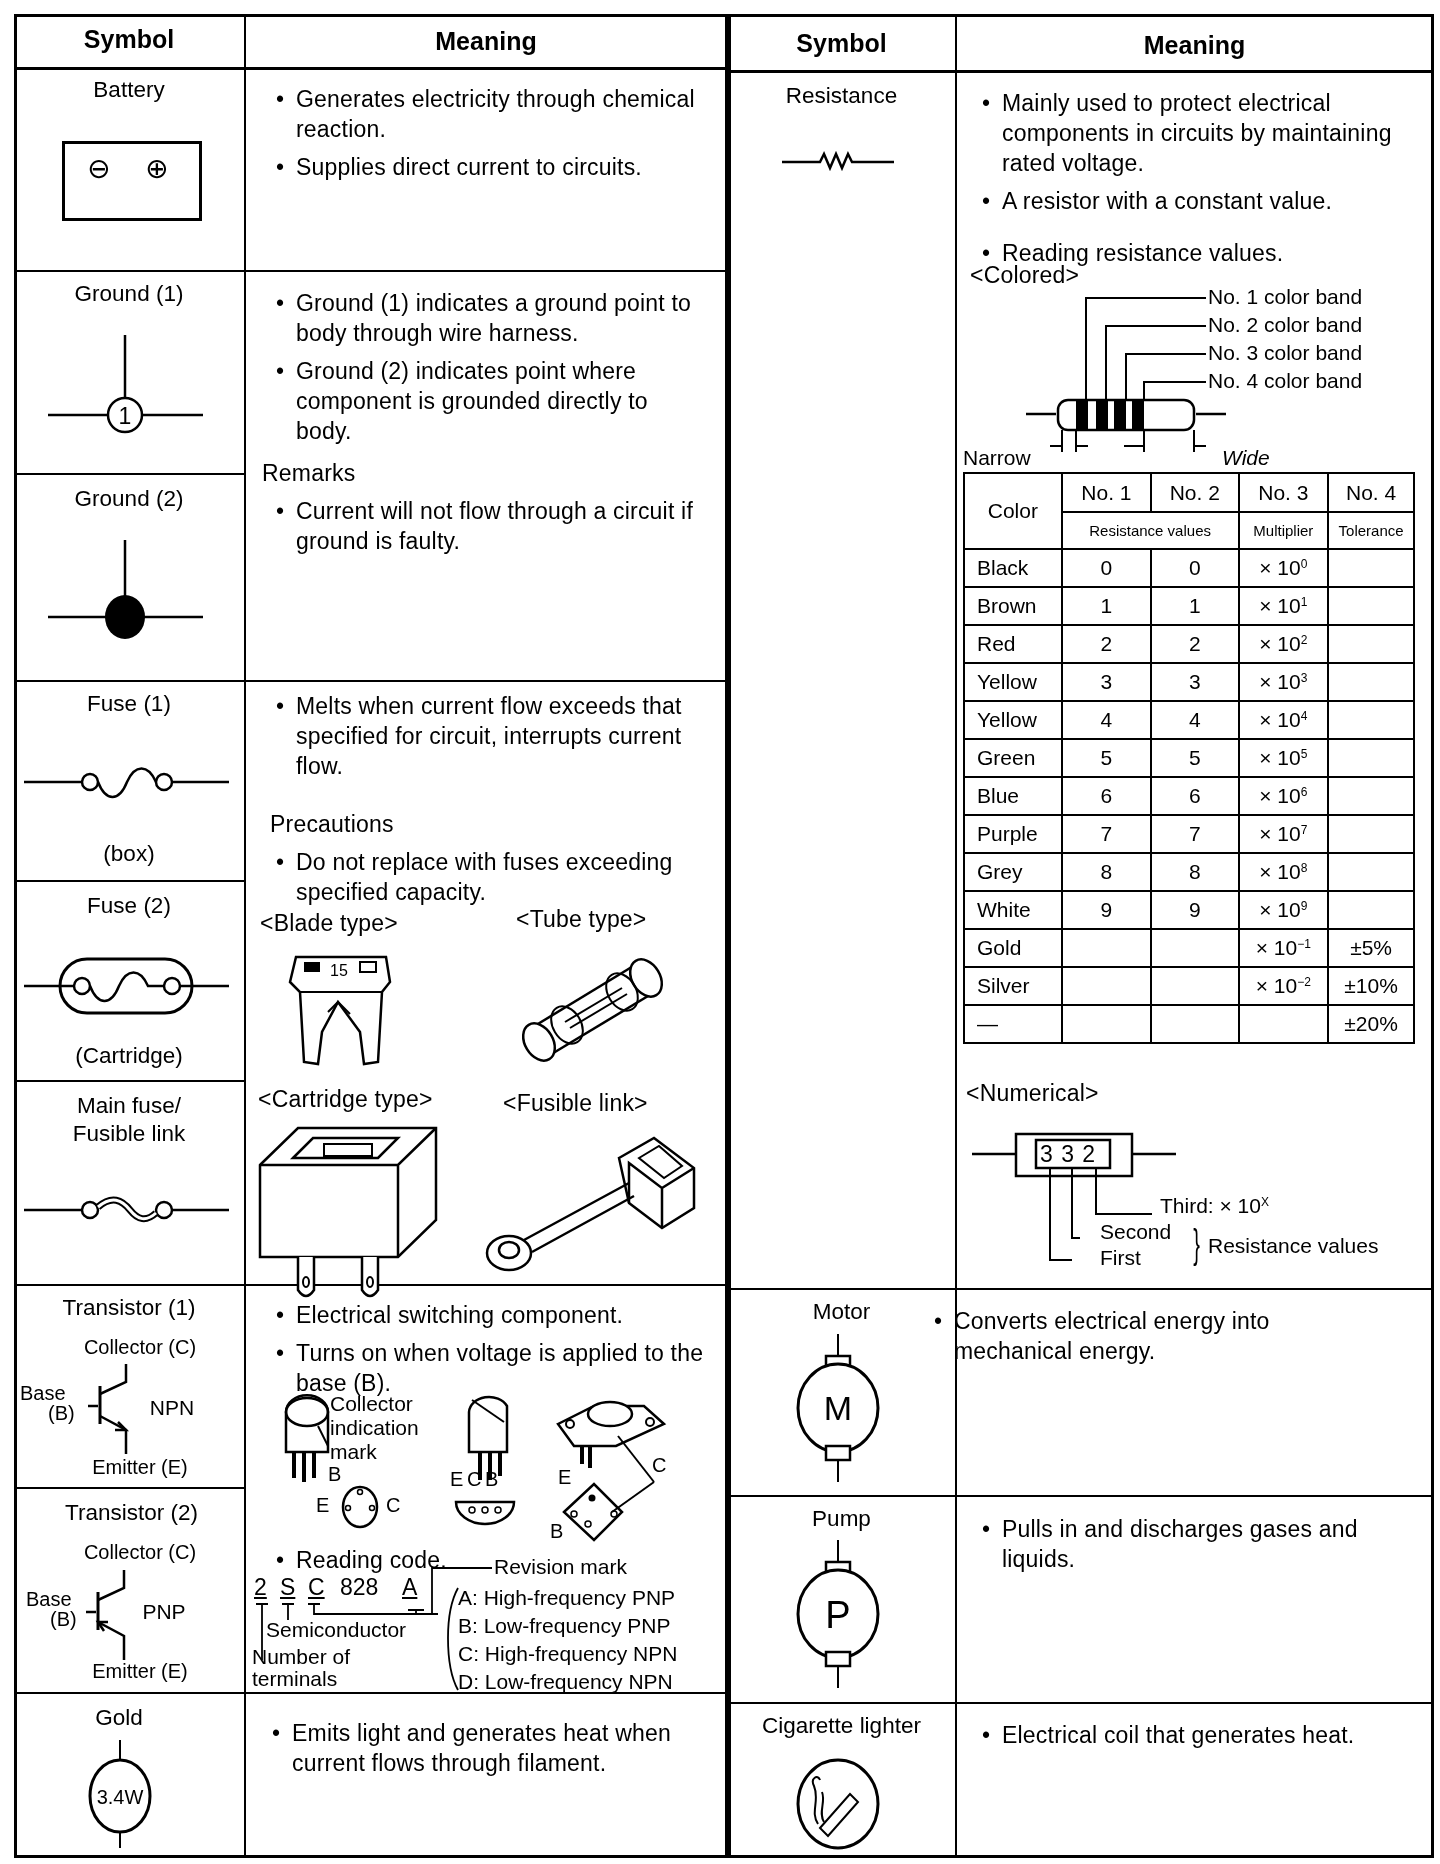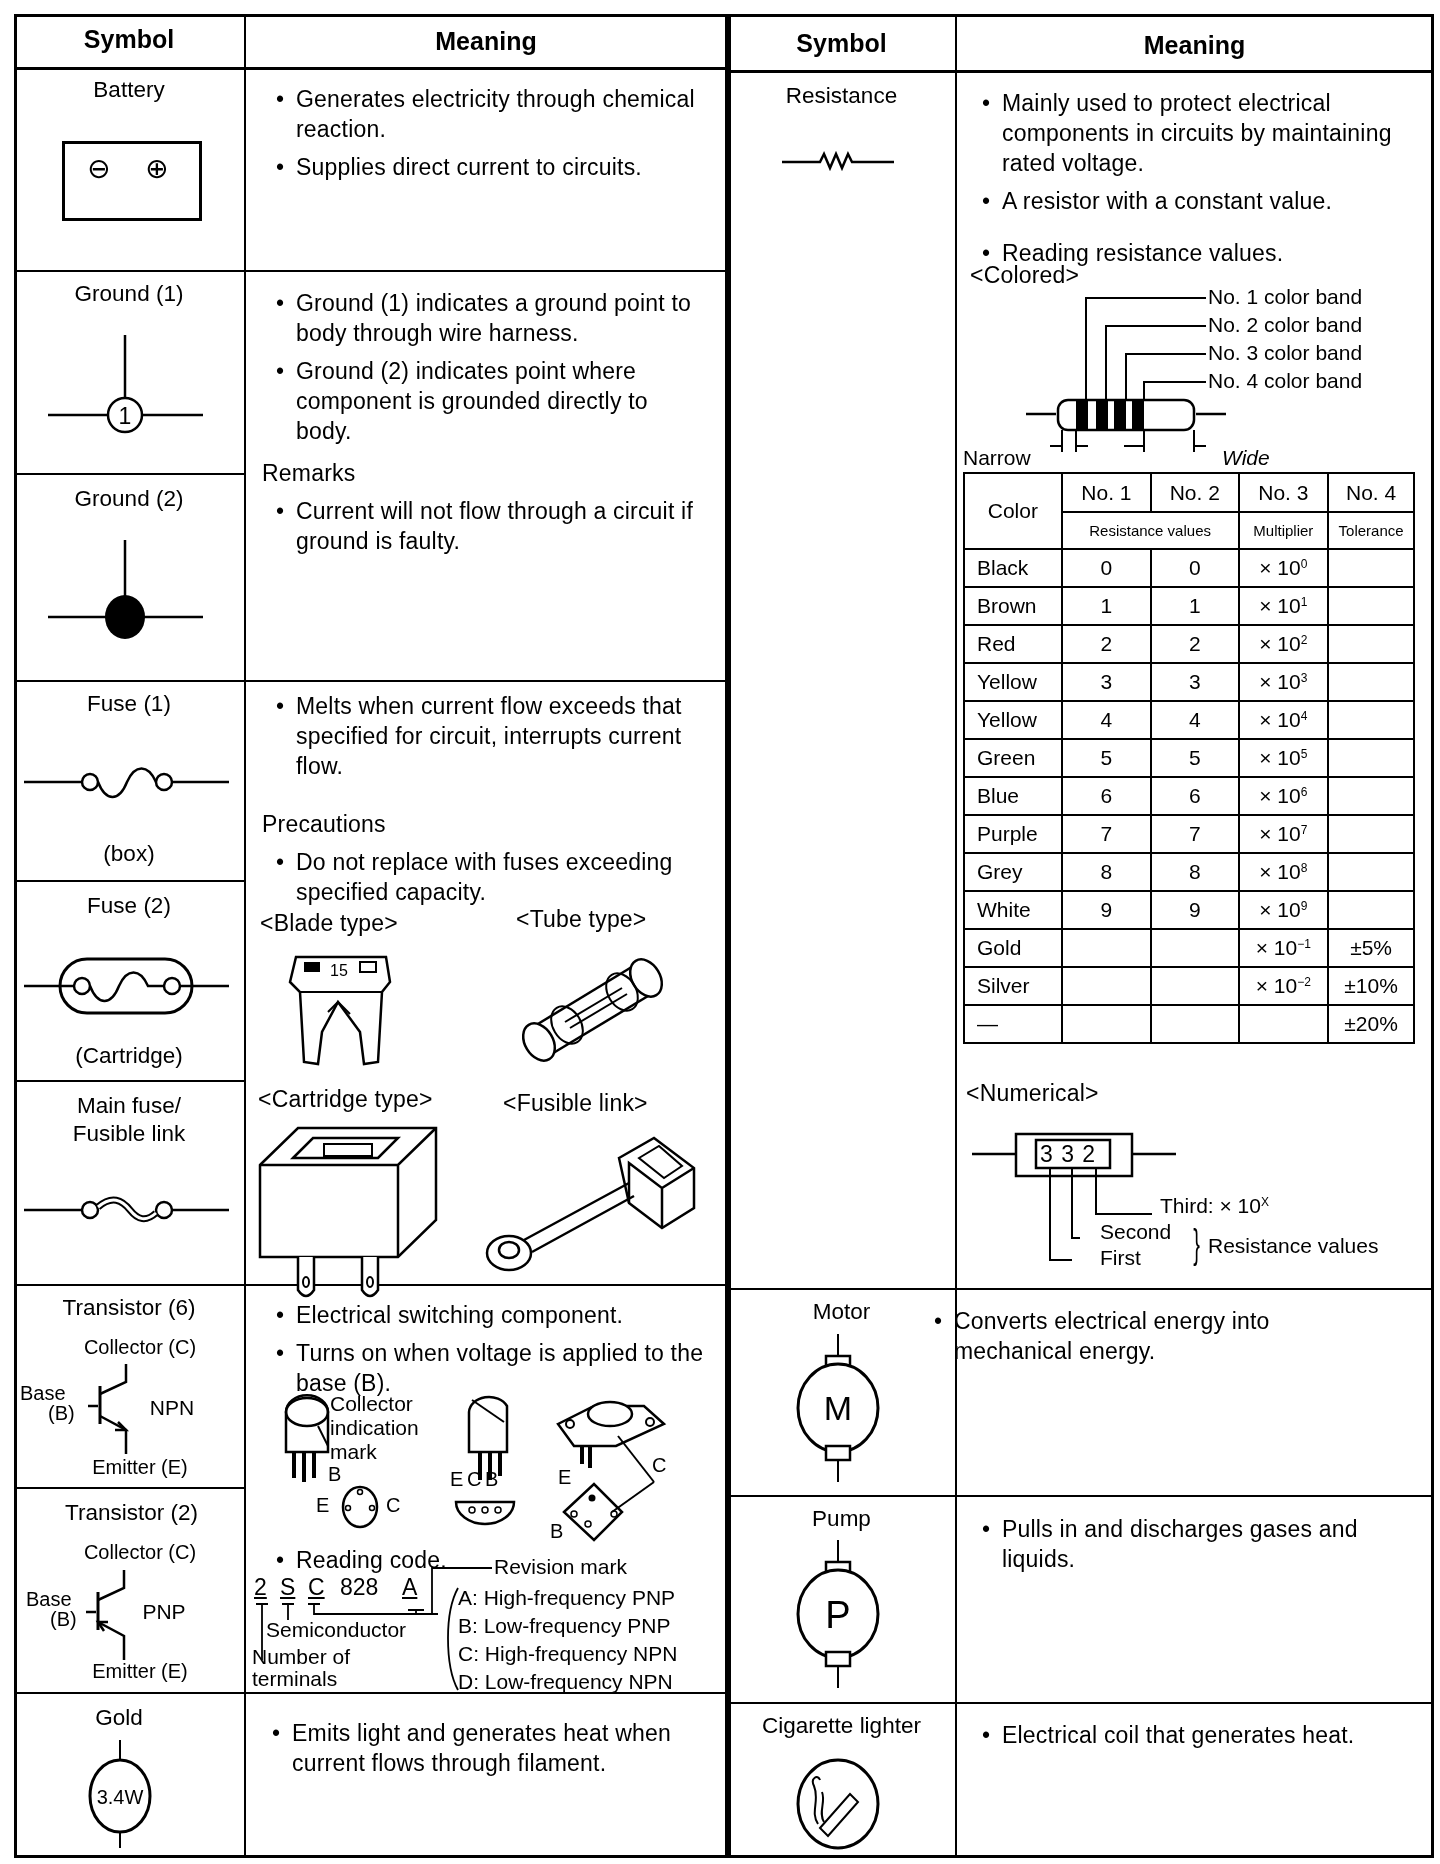--- a/index.html
+++ b/index.html
@@ -98,21 +98,21 @@
 <svg style="left:24px;top:1190px;" width="205" height="40">
   <path d="M0 20 H58 M148 20 H205" stroke="#000" stroke-width="2.5" fill="none"></path>
   <circle cx="66" cy="20" r="8" fill="#fff" stroke="#000" stroke-width="2.5"></circle>
   <circle cx="140" cy="20" r="8" fill="#fff" stroke="#000" stroke-width="2.5"></circle>
   <path d="M74 17 C88 5 98 10 106 20 C114 30 122 32 132 23" stroke="#000" stroke-width="7" fill="none"></path>
   <path d="M74 17 C88 5 98 10 106 20 C114 30 122 32 132 23" stroke="#fff" stroke-width="3" fill="none"></path>
 </svg>
 
 <div class="txt" style="left:262px;top:683px;width:460px;">
   <p class="bul">Melts when current flow exceeds that specified for circuit, interrupts current flow.</p>
-  <p style="margin:28px 0 0 0;padding-left:0;">Precautions</p>
+  <p style="margin:28px 0 0 8px;padding-left:0;">Precautions</p>
   <p class="bul">Do not replace with fuses exceeding specified capacity.</p>
 </div>
 <div class="txt" style="left:260px;top:908px;">&lt;Blade type&gt;</div>
 <div class="txt" style="left:516px;top:904px;">&lt;Tube type&gt;</div>
 
 <svg style="left:278px;top:952px;" width="130" height="120">
   <path d="M18 5 L108 5 L112 30 L104 40 L100 110 L86 112 L82 80 L60 50 L44 80 L40 112 L26 110 L22 40 L12 30 Z" fill="#fff" stroke="#000" stroke-width="2.5"></path>
   <rect x="26" y="10" width="16" height="10" fill="#000"></rect>
   <rect x="82" y="10" width="16" height="10" fill="#fff" stroke="#000" stroke-width="2"></rect>
   <text x="52" y="24" font-size="16" font-family="Liberation Sans, sans-serif">15</text>
@@ -147,21 +147,21 @@
 
 <svg style="left:484px;top:1128px;" width="220" height="140">
   <path d="M135 30 L170 10 L210 40 L210 80 L178 100 L145 75 Z" fill="#fff" stroke="#000" stroke-width="2.5"></path>
   <path d="M145 75 L145 35 L178 60 L178 100 M178 60 L210 40" stroke="#000" stroke-width="2.5" fill="none"></path>
   <path d="M155 30 L175 18 L198 38 L180 50 Z" fill="none" stroke="#000" stroke-width="2"></path>
   <path d="M40 112 L145 55 M48 124 L150 68" stroke="#000" stroke-width="2.5"></path>
   <ellipse cx="25" cy="125" rx="22" ry="17" fill="#fff" stroke="#000" stroke-width="2.5"></ellipse>
   <ellipse cx="25" cy="122" rx="10" ry="8" fill="#fff" stroke="#000" stroke-width="2.5"></ellipse>
 </svg>
 
-<div class="lbl" style="left:14px;top:1294px;width:230px;">Transistor (6)</div>
+<div class="lbl" style="left:14px;top:1294px;width:230px;">Transistor (1)</div>
 <div class="lbl sub" style="left:50px;top:1333px;width:180px;font-size:20px;">Collector (C)</div>
 <div class="lbl sub" style="left:20px;top:1382px;width:70px;font-size:20px;text-align:left;line-height:22px;">Base</div>
 <div class="lbl sub" style="left:48px;top:1402px;width:40px;font-size:20px;text-align:left;line-height:22px;">(B)</div>
 <div class="lbl" style="left:142px;top:1394px;width:60px;font-size:21px;">NPN</div>
 <div class="lbl sub" style="left:60px;top:1453px;width:160px;font-size:20px;">Emitter (E)</div>
 <svg style="left:88px;top:1364px;" width="50" height="90">
   <line x1="0" y1="42" x2="10" y2="42" stroke="#000" stroke-width="2.5"></line>
   <line x1="12" y1="22" x2="12" y2="60" stroke="#000" stroke-width="3"></line>
   <path d="M12 30 L38 18 L38 0" stroke="#000" stroke-width="2.5" fill="none"></path>
   <path d="M12 52 L38 66 L38 90" stroke="#000" stroke-width="2.5" fill="none"></path>

